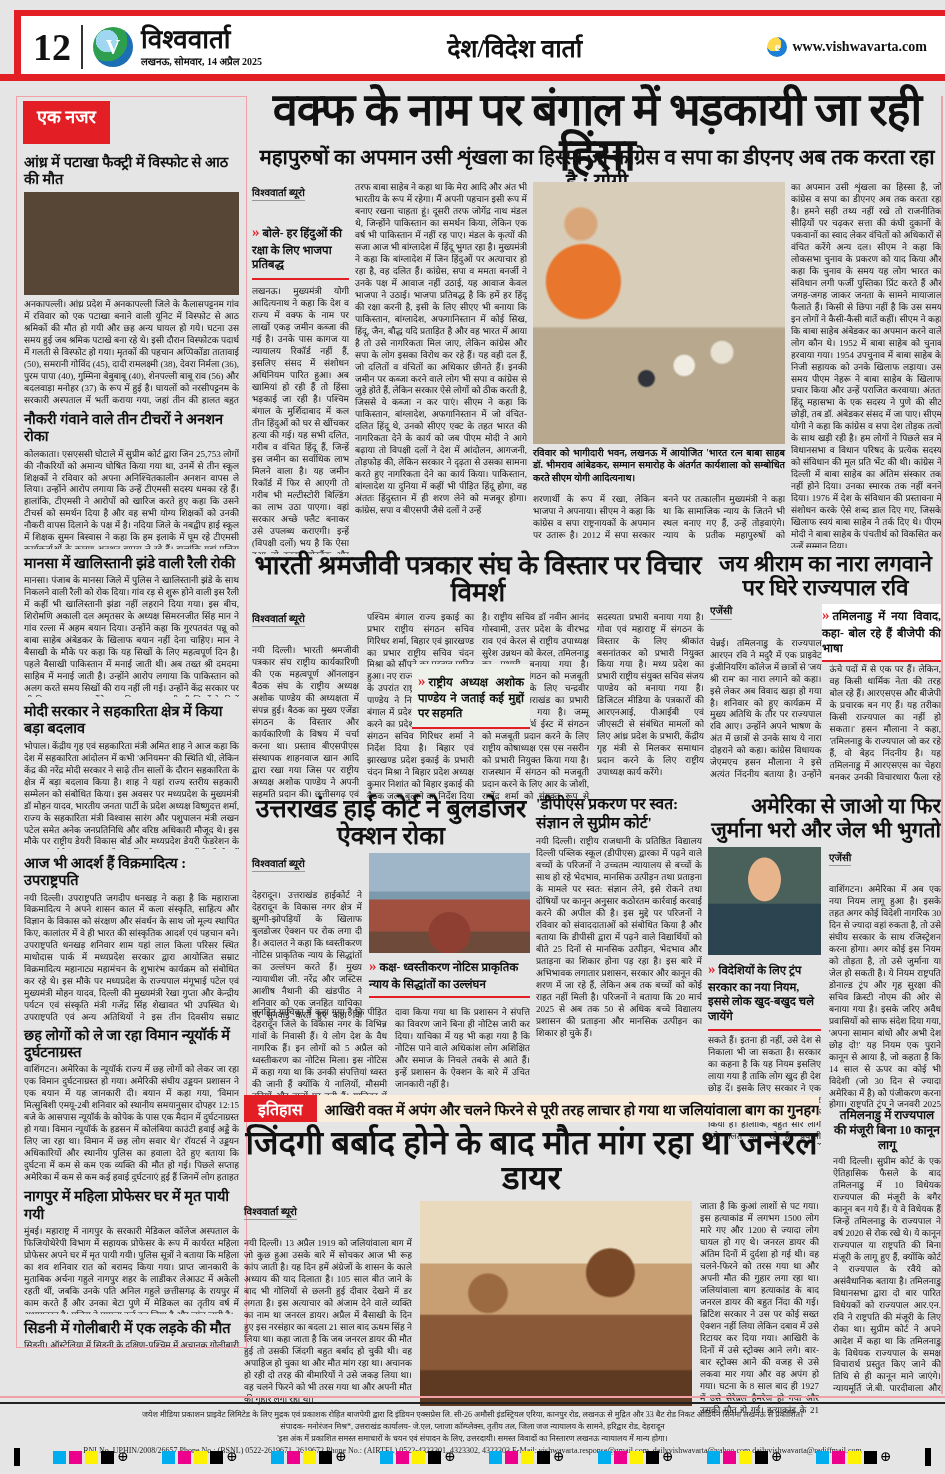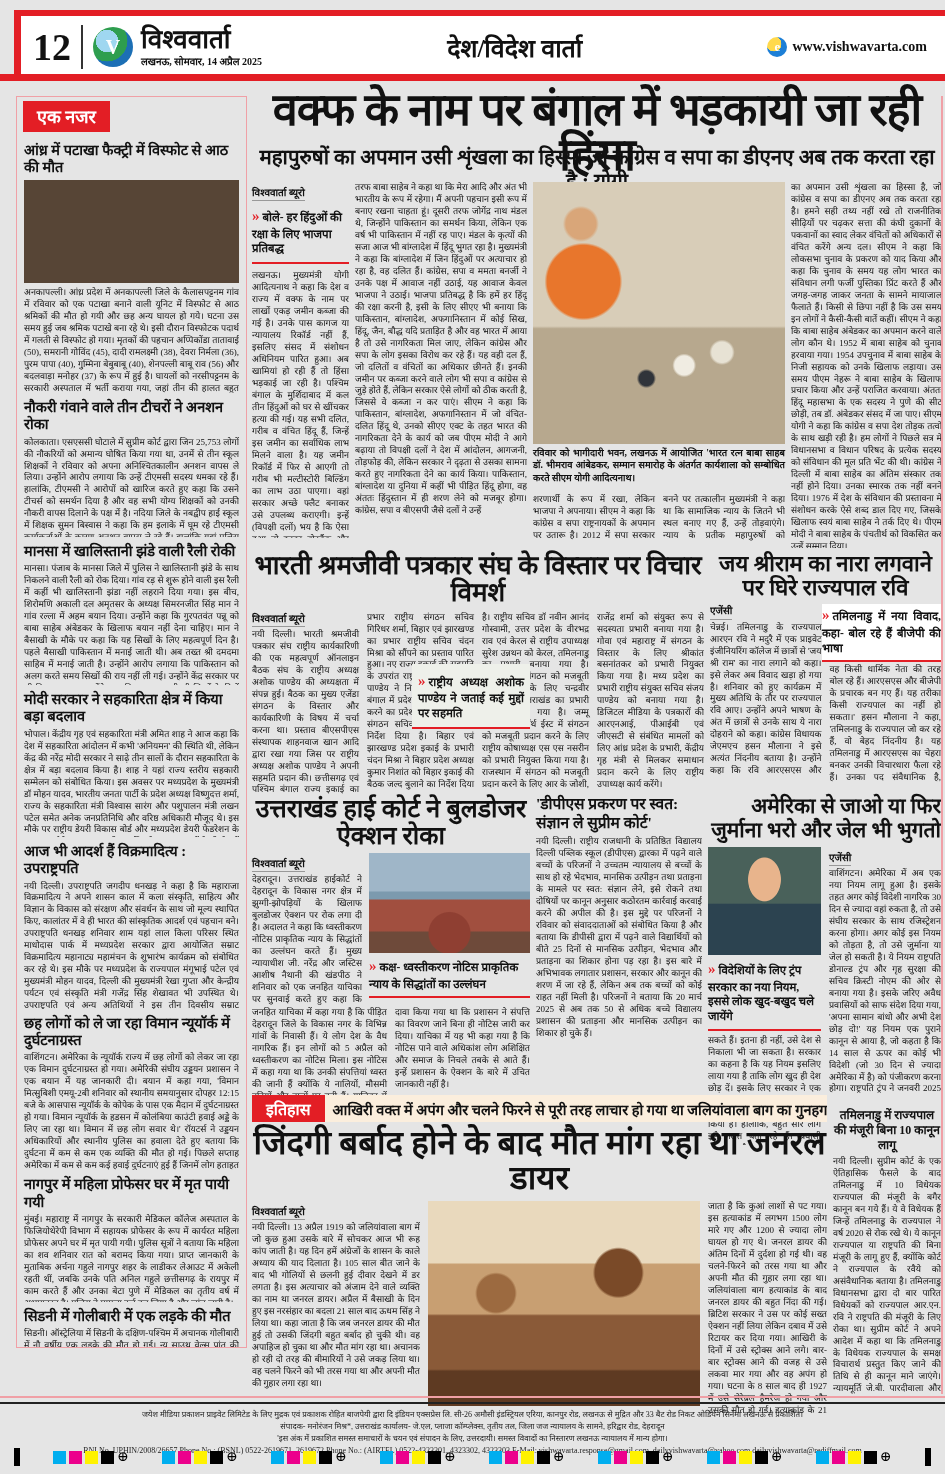--- a/index.html
+++ b/index.html
@@ -19,29 +19,29 @@
   .mh-name{font-size:26px;font-weight:bold;line-height:1.05;}
   .mh-date{font-size:10px;font-weight:bold;}
   .mh-center{flex:1;text-align:center;font-size:25px;font-weight:bold;}
   .mh-right{display:flex;align-items:center;gap:5px;padding-right:18px;font-weight:bold;font-size:14px;}
   .e-icon{width:20px;height:20px;border-radius:50%;
     background:radial-gradient(circle at 35% 35%,#ffd94d 0 40%,#1d7fd6 41%);
     color:#fff;font-weight:bold;font-size:13px;display:flex;align-items:center;justify-content:center;}
 
   
   .small{font-size:9px;line-height:1.33;text-align:justify;overflow:hidden;}
-  .byline{font-weight:bold;font-size:10px;margin-bottom:2px;border-bottom:1px solid #999;display:inline-block;padding-bottom:1px;}
+  .byline{font-weight:bold;font-size:10px;margin-bottom:18px;border-bottom:1px solid #999;display:inline-block;padding-bottom:1px;}
   .quote-mark{color:#e31e25;font-weight:bold;font-size:15px;margin-right:3px;}
   .pullquote{font-weight:bold;font-size:11.5px;line-height:1.3;border-bottom:2.5px solid #e31e25;padding-bottom:5px;}
 
   
   .leftcol{position:absolute;left:16px;top:96px;width:231px;height:1252px;
     border:1px solid #f0a0a6;padding:6px 7px;box-sizing:border-box;overflow:hidden;}
   .eknazar-box{background:#e31e25;color:#fff;font-weight:bold;font-size:18px;
-    display:inline-block;padding:3px 14px 4px;margin:-2px 0 4px -1px;}
+    display:inline-block;padding:3px 14px 16px;margin:-2px 0 4px -1px;}
   .ln-title{font-size:14.5px;font-weight:bold;line-height:1.2;margin:6px 0 3px;}
   .photo-fire{width:100%;height:103px;margin:2px 0 4px;
     background:
      radial-gradient(circle at 80% 55%,#1d1710 0 12%,transparent 13%),
      radial-gradient(circle at 15% 25%,#8c8f8a 0 10%,transparent 11%),
      linear-gradient(135deg,#7a6platform a,#6b5340 0 30%,#3a2f26 45%,#8a7356 62%,#2e2620 100%);
     background-color:#574536;}
 
   
   .lead-headline{position:absolute;left:252px;top:88px;width:690px;text-align:center;
@@ -104,21 +104,21 @@
   .usa-right{width:112px;height:242px;}
   .photo-trump{width:113px;height:108px;
     background:
      radial-gradient(ellipse at 50% 30%,#e8b48c 0 20%,transparent 21%),
      radial-gradient(ellipse at 50% 26%,#e9c98f 0 14%,transparent 15%),
      linear-gradient(180deg,#49615a 0 52%,#2c4350 53% 100%);}
   .usa-quote{margin:5px 0 4px;}
   .usa-cont{height:110px;}
 
   
-  .dyer{position:absolute;left:252px;top:1095px;width:575px;height:298px;}
+  .dyer{position:absolute;left:244px;top:1095px;width:575px;height:298px;}
   .dyer-strip{display:flex;align-items:stretch;height:27px;margin-bottom:3px;}
   .dyer-label{background:#e31e25;color:#fff;font-weight:bold;font-size:16px;
     display:flex;align-items:center;padding:0 14px;}
   .dyer-kick{flex:1;background:#fbeedd;display:flex;align-items:center;
     font-weight:bold;font-size:14.5px;padding:0 8px;white-space:nowrap;overflow:hidden;}
   .dyer-h{text-align:center;font-size:33px;font-weight:bold;line-height:1.05;margin:4px 0 6px;}
   .dyer-row{display:flex;gap:8px;}
   .dyer-c1{width:168px;height:212px;}
   .photo-jb{width:272px;height:205px;
     background:

